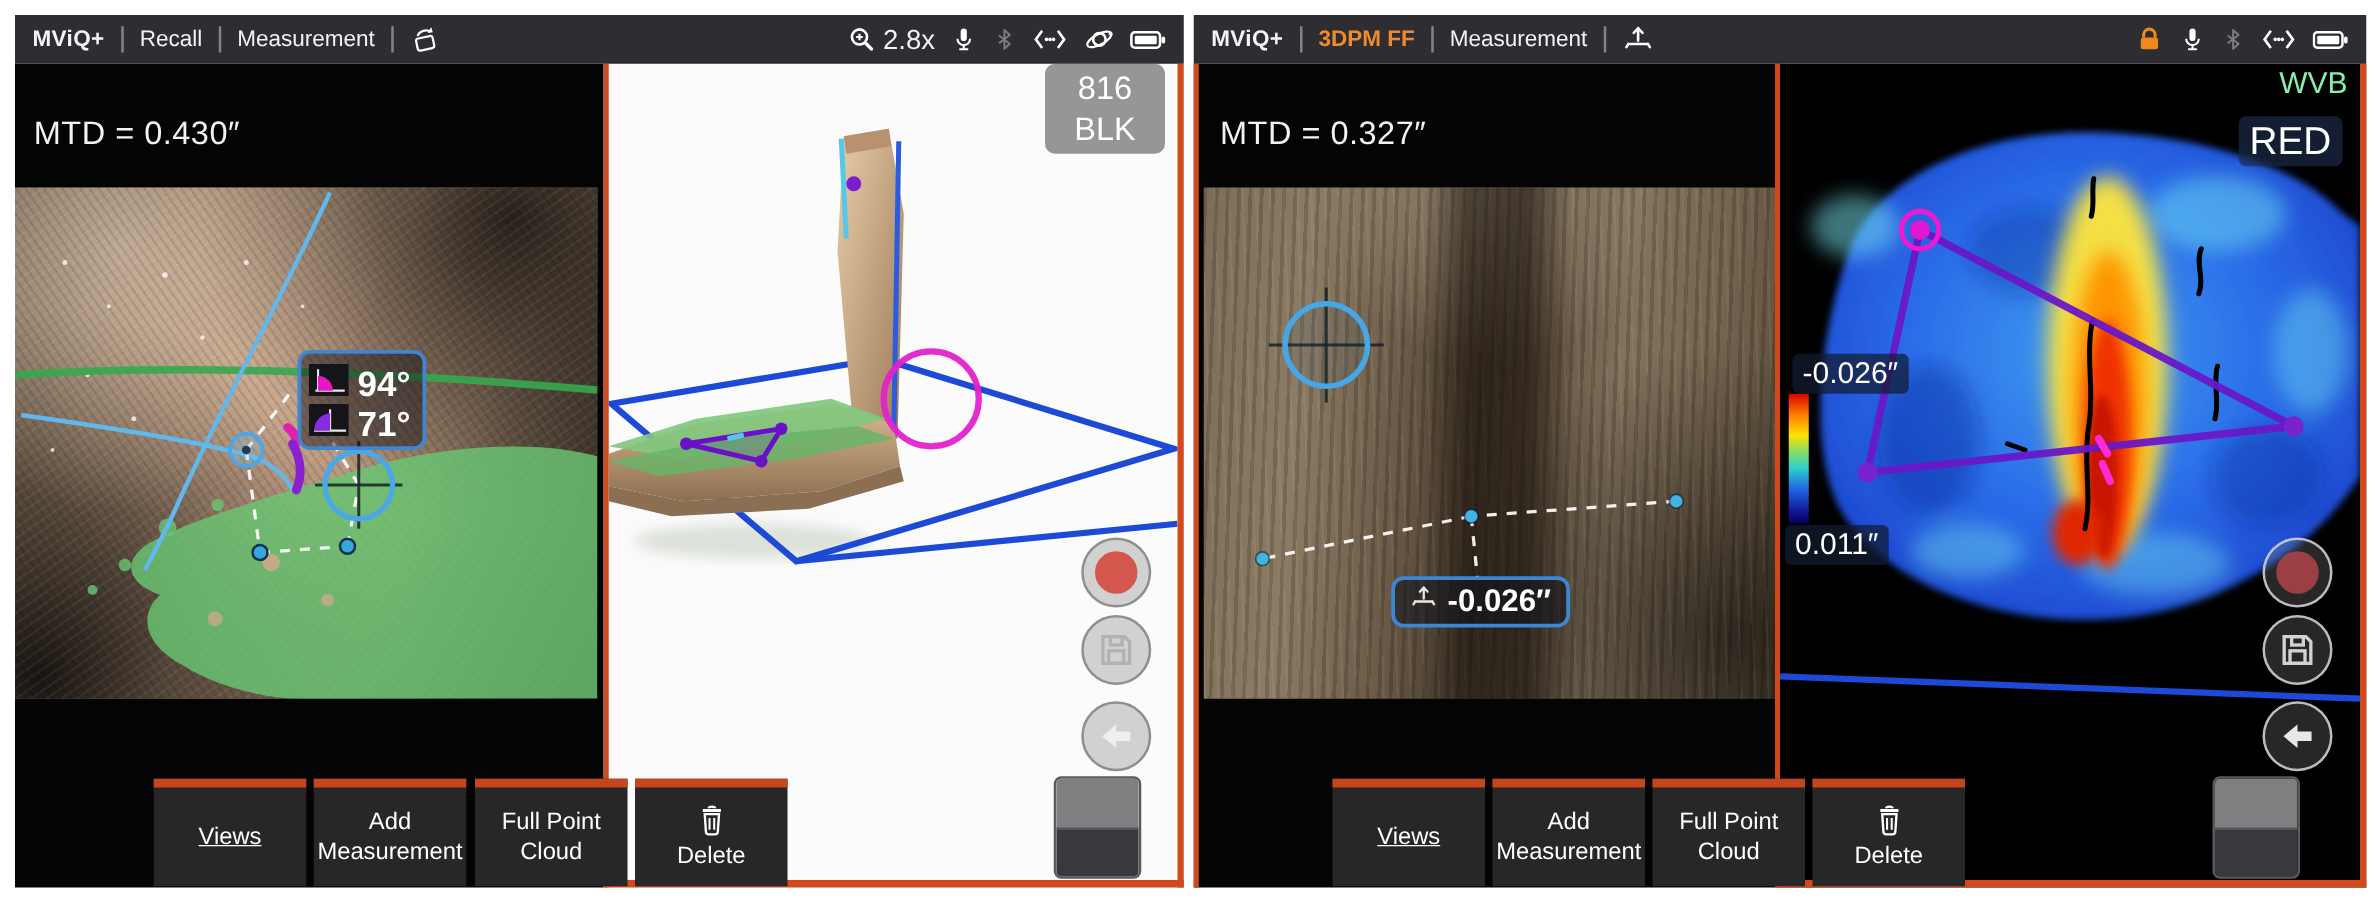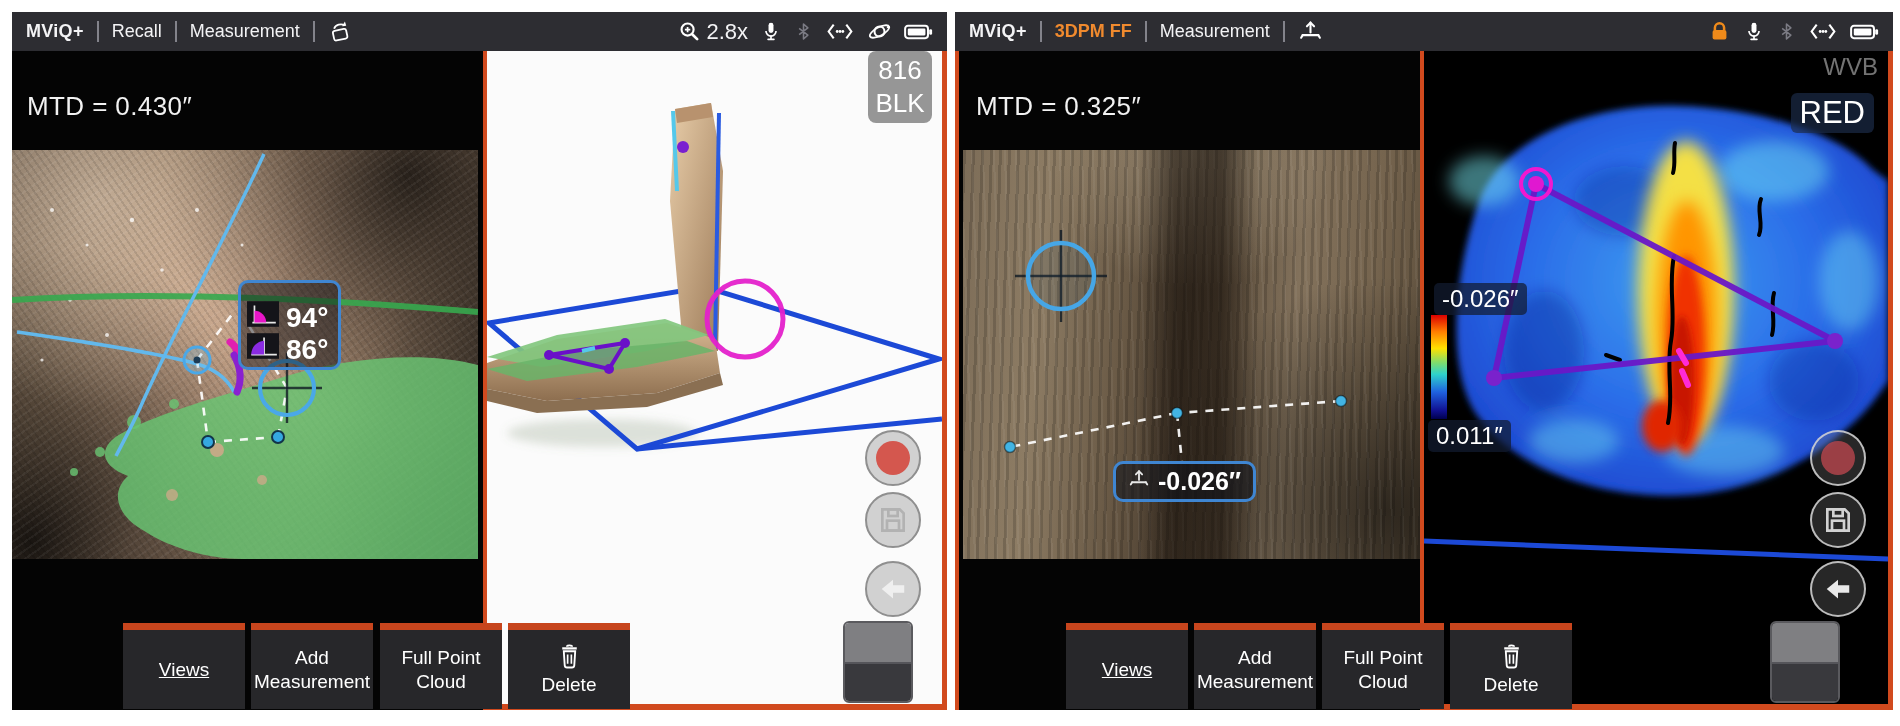--- a/index.html
+++ b/index.html
@@ -41,37 +41,37 @@
       linear-gradient(90deg, transparent 38%, rgba(25,18,12,.55) 46%, rgba(25,18,12,.6) 56%, transparent 64%),
       repeating-linear-gradient(92deg, rgba(0,0,0,.16) 0 3px, transparent 3px 9px),
       repeating-linear-gradient(88deg, rgba(255,255,255,.05) 0 2px, transparent 2px 11px),
       radial-gradient(circle at 50% 0%, rgba(212,196,168,.45), transparent 30%),
       radial-gradient(circle at 92% 88%, rgba(0,0,0,.55), transparent 42%),
       linear-gradient(95deg,#7d6d58 0%,#8d7c64 18%,#6a5a46 35%,#4a3d2f 48%,#5d4e3c 55%,#83725c 70%,#75644e 85%,#5a4c3a 100%);}
   .cam-svg{position:absolute;left:0;top:0;}
 
   
   .angle-label{position:absolute;left:226px;top:130px;border:3px solid #3f86d2;border-radius:10px;
-    background:rgba(12,12,18,.45);padding:18px 10px 2px 6px;z-index:4;color:#fff;}
+    background:rgba(12,12,18,.45);padding:8px 10px 2px 6px;z-index:4;color:#fff;}
   .angle-row{display:flex;align-items:center;gap:7px;font-size:28px;font-weight:bold;line-height:31px;}
   .depth-label{position:absolute;left:150px;top:311px;border:3px solid #3f86d2;border-radius:10px;
     background:rgba(12,16,26,.55);padding:3px 12px;z-index:4;color:#fff;display:flex;
     align-items:center;gap:8px;font-size:25px;font-weight:bold;}
 
   
   .pane{position:absolute;top:39px;bottom:0;box-sizing:border-box;
     border-left:4px solid #d14a1e;border-right:5px solid #d14a1e;border-bottom:6px solid #d14a1e;}
   #pane-cloud{left:471px;width:464px;background:#fbfbfb;}
   #pane-heat{left:465px;width:473px;background:#000;}
   .pane svg.fill{position:absolute;left:0;top:0;}
 
   .cloud-badge{position:absolute;right:10px;top:0;width:64px;background:rgba(142,142,142,.93);
     border-radius:8px;color:#fff;text-align:center;font-size:26px;line-height:33px;
-    padding:3px 0;z-index:4;}
-  .view-badge-top{position:absolute;right:10px;top:2px;color:#737373;font-size:24px;z-index:4;margin-left:20px;}
+    padding:3px 16px;z-index:4;}
+  .view-badge-top{position:absolute;right:10px;top:2px;color:#86efac;font-size:24px;z-index:4;margin-left:20px;}
   .view-badge-bot{position:absolute;right:14px;top:42px;color:#fff;font-size:31px;
     background:rgba(28,44,74,.68);border-radius:6px;padding:2px 9px;z-index:4;}
 
   .scale-label{position:absolute;color:#fff;font-size:24px;background:rgba(18,28,48,.72);
     border-radius:5px;padding:2px 8px;z-index:4;}
   #scale-top{left:10px;top:232px;}
   #scale-bot{left:4px;top:369px;}
   .scale-bar{position:absolute;left:7px;top:264px;width:16px;height:104px;z-index:4;
     background:linear-gradient(to bottom,#dc0000 0%,#ff7d00 16%,#ffe000 32%,#7ddc6e 46%,
       #2ed2cc 57%,#1f62e0 74%,#101090 92%,#00004f 100%);}
@@ -265,21 +265,21 @@
             <span>94°</span>
           </div>
           <div class="angle-row">
             <span>
               <svg width="32" height="26" viewBox="0 0 30 24">
                   <rect width="30" height="24" fill="#141419"></rect>
                 <path d="M4,20 H28 M16,20 V4" stroke="#e8e8e8" stroke-width="1.6"></path>
                 <path d="M16,20 L16,7 A13,13 0 0 0 4,20 Z" fill="#8a2be2"></path>
                 </svg>
             </span>
-            <span>86°</span>
+            <span>71°</span>
           </div>
         </div>
       </div>
     </div>
 
     <div class="pane" id="pane-cloud">
       <svg class="fill" width="455" height="649" viewBox="0 0 455 649">
         <ellipse cx="115" cy="382" rx="95" ry="14" fill="rgba(110,130,100,0.22)" filter="url(#soft5)"></ellipse>
 
         <g stroke="#1c49d6" stroke-width="5" fill="none">
@@ -399,21 +399,21 @@
           <svg width="29" height="18" viewBox="0 0 26 16">
               <rect x="1" y="2.5" width="20.5" height="11" rx="2.5" fill="none" stroke="#fff" stroke-width="1.8"></rect>
             <rect x="3.4" y="4.9" width="15.8" height="6.2" rx="1" fill="#fff"></rect>
             <rect x="22.6" y="5.5" width="2.6" height="5" rx="1.2" fill="#fff"></rect>
             </svg>
         </span>
       </div>
     </div>
 
     <div class="cam-half">
-      <div class="mtd" style="left:17px;">MTD = 0.325″</div>
+      <div class="mtd" style="left:17px;">MTD = 0.327″</div>
       <div class="cam-img" id="cam-r">
         <svg class="cam-svg" width="461" height="409" viewBox="0 0 461 409">
           <g stroke="#fff" stroke-width="2.6" stroke-dasharray="8 8" opacity="0.92" fill="none">
             <path d="M378,251 L214,263"></path>
               <path d="M214,263 L47,297"></path>
               <path d="M214,263 L219,313"></path>
           </g>
           <circle cx="47" cy="297" r="5.5" fill="#42b4e4" stroke="rgba(0,0,0,0.45)" stroke-width="1.5"></circle>
           <circle cx="214" cy="263" r="5.5" fill="#42b4e4" stroke="rgba(0,0,0,0.45)" stroke-width="1.5"></circle>
           <circle cx="378" cy="251" r="5.5" fill="#42b4e4" stroke="rgba(0,0,0,0.45)" stroke-width="1.5"></circle>

